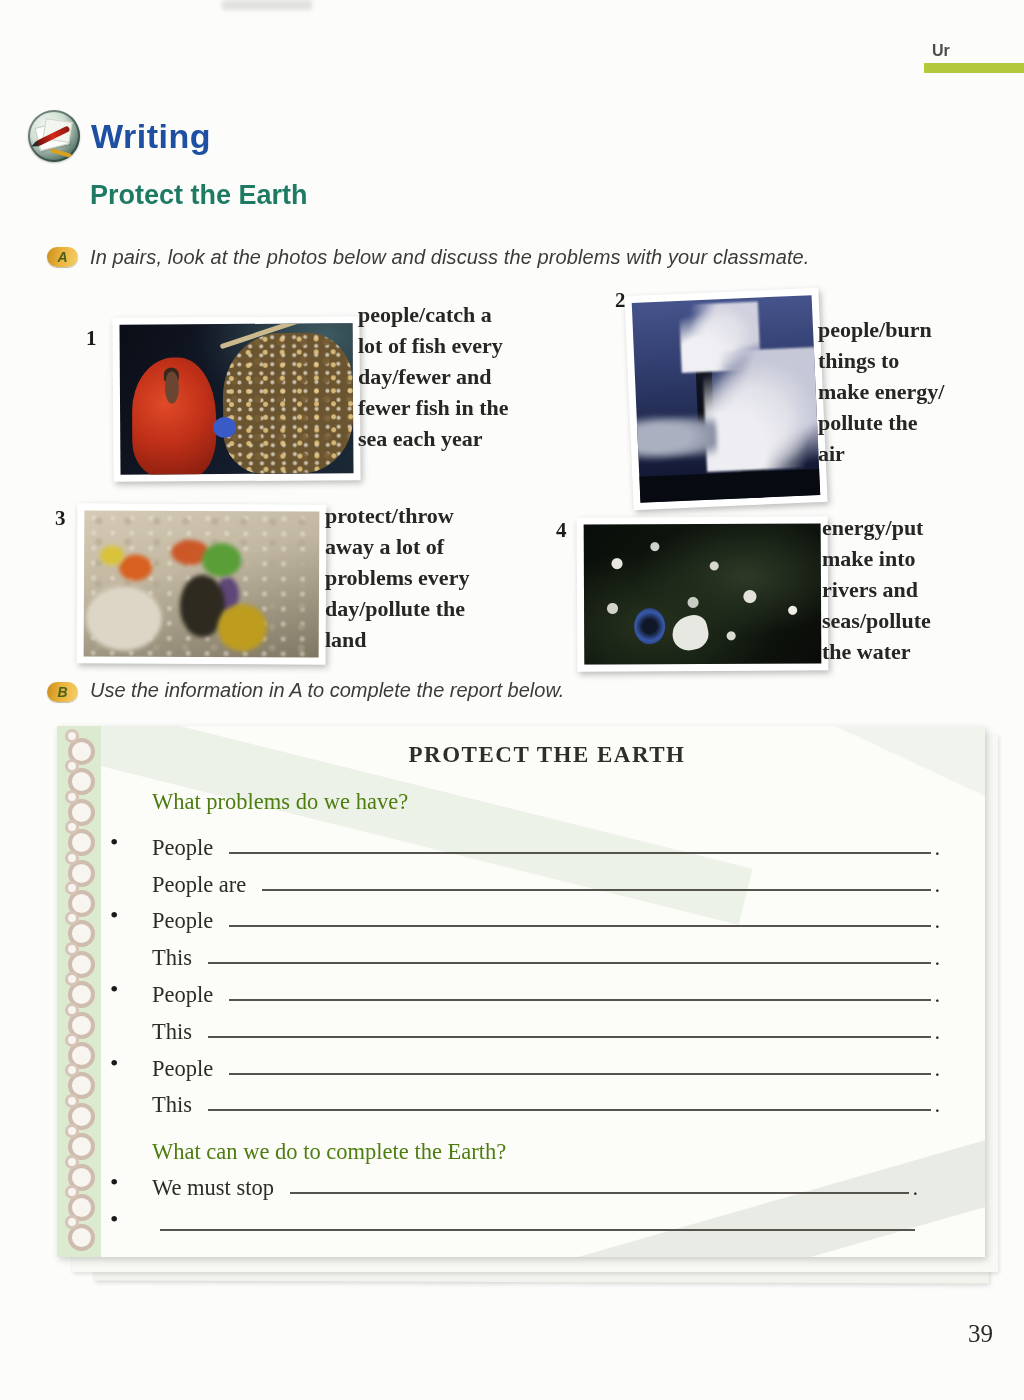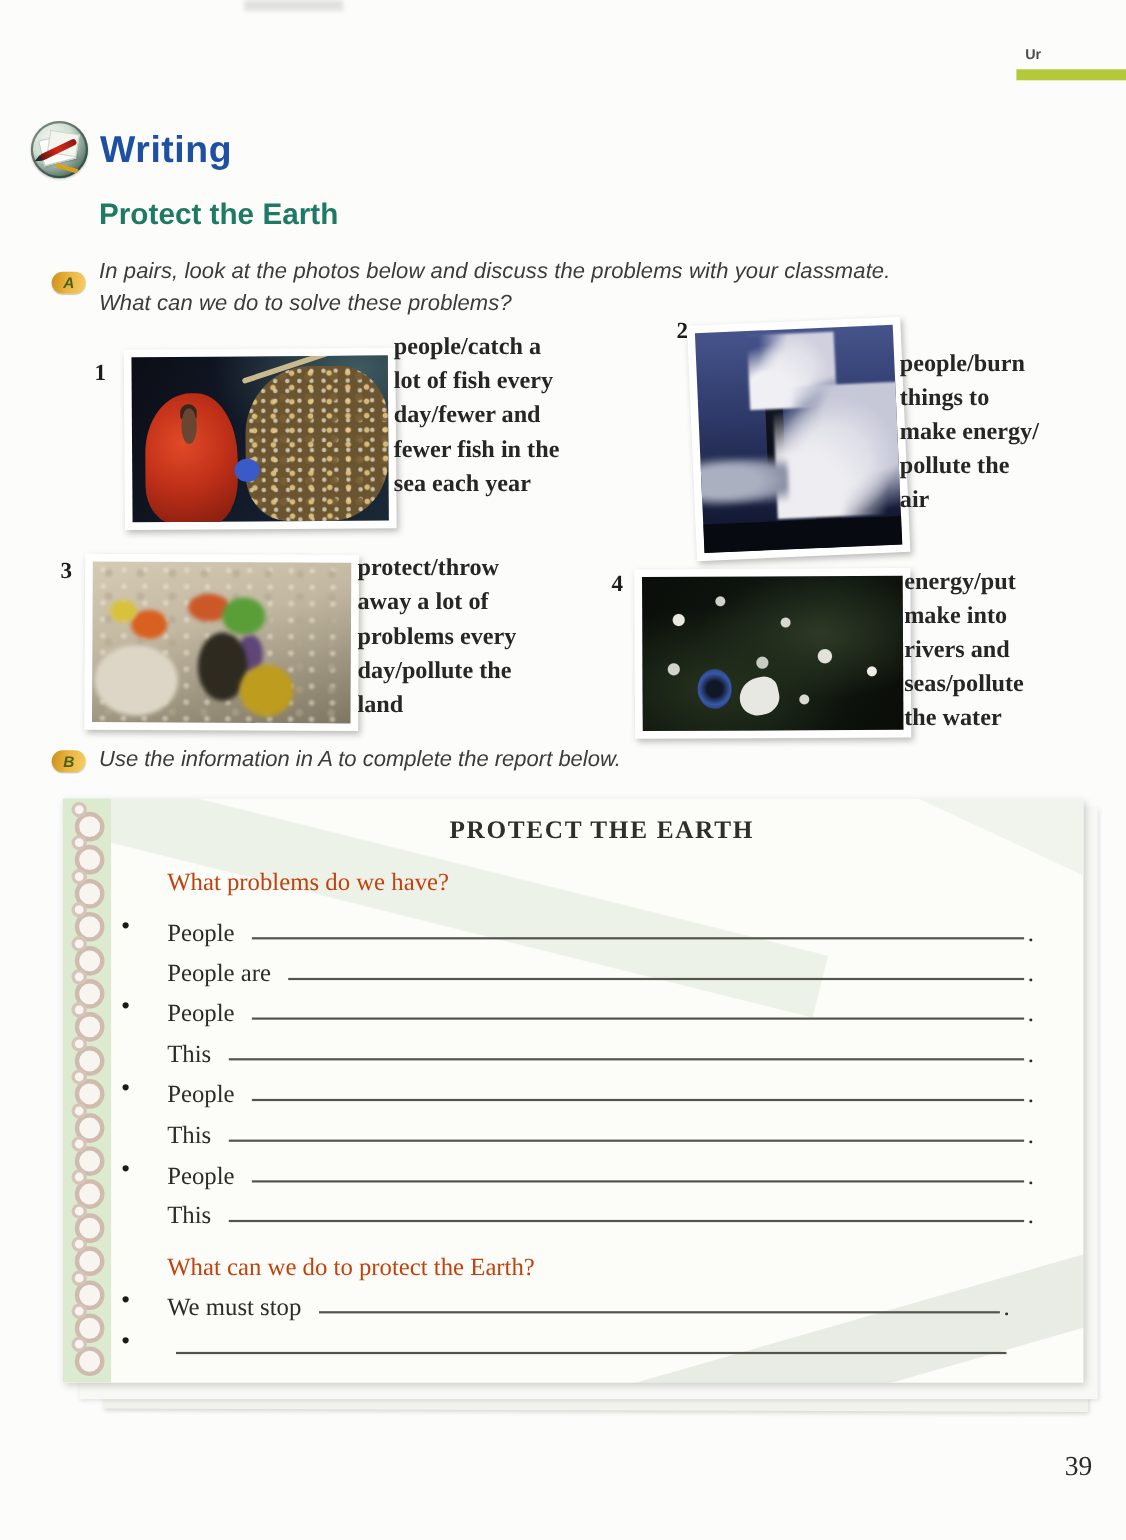--- a/index.html
+++ b/index.html
@@ -2,21 +2,21 @@
 <html><head>
 <meta charset="utf-8">
 <style>
   html,body{margin:0;padding:0;background:#e9e9e6;}
   .page{position:relative;width:1024px;height:1400px;background:#fcfcfa;overflow:hidden;
         font-family:"Liberation Sans",sans-serif;}
 
   
   .top-smudge{position:absolute;left:222px;top:0;width:90px;height:10px;
               background:rgba(185,188,182,.4);filter:blur(2px);}
-  .unit-label{position:absolute;left:932px;top:42px;font-size:13px;font-weight:700;color:#4c4c48;}
+  .unit-label{position:absolute;left:932px;top:42px;font-size:16px;font-weight:700;color:#4c4c48;}
   .unit-bar{position:absolute;left:924px;top:63px;width:100px;height:10px;background:#b4c93a;}
   .page-number{position:absolute;left:968px;top:1320px;font-family:"Liberation Serif",serif;
                font-size:25px;color:#2a2a26;}
 
   
   .writing-header{position:absolute;left:28px;top:110px;display:flex;align-items:center;}
   .writing-icon{width:52px;height:52px;border-radius:50%;position:relative;overflow:hidden;
     background:radial-gradient(circle at 35% 30%, #f2f7f0 0%, #cfdfd2 38%, #5c7a6e 72%, #2c443c 100%);
     box-shadow:inset 0 0 0 2px rgba(28,48,42,.55), 0 1px 2px rgba(0,0,0,.25);}
   .wi-paper1{position:absolute;left:9px;top:14px;width:28px;height:22px;background:#fdfdfb;
@@ -32,21 +32,21 @@
   .writing-title{margin-left:11px;font-size:34px;font-weight:800;color:#1d4fa3;letter-spacing:.5px;}
   .lesson-title{position:absolute;left:90px;top:180px;font-size:27px;font-weight:800;color:#1f7a64;}
 
   
   .task-badge{position:absolute;width:31px;height:20px;border-radius:10px;
     background:linear-gradient(100deg,#c98f1d 0%,#eab33c 45%,#f5cf6a 100%);
     color:#49611a;font-weight:800;font-style:italic;font-size:14px;
     display:flex;align-items:center;justify-content:center;box-shadow:0 1px 1px rgba(0,0,0,.25);}
   #badge-a{left:47px;top:247px;}
   #badge-b{left:47px;top:682px;}
-  .instructions{position:absolute;left:90px;top:233px;font-style:italic;font-weight:500;
+  .instructions{position:absolute;left:90px;top:243px;font-style:italic;font-weight:500;
                 font-size:20px;color:#3b3b37;line-height:28.5px;letter-spacing:.1px;}
   .task-b-text{position:absolute;left:90px;top:679px;font-style:italic;font-weight:500;
                font-size:20px;color:#3b3b37;}
 
   
   .photo-number{position:absolute;font-family:"Liberation Serif",serif;font-size:21px;
                 font-weight:700;color:#1c1c1a;}
   #num1{left:86px;top:326px;} #num2{left:615px;top:288px;} #num3{left:55px;top:506px;} #num4{left:556px;top:518px;}
   .photo-frame{position:absolute;background:#fff;padding:7px;box-shadow:2px 3px 6px rgba(40,40,40,.3);}
   #frame1{left:113px;top:317px;width:233px;height:150px;transform:rotate(-.4deg);}
@@ -145,21 +145,21 @@
            border-left:150px solid transparent;border-top:70px solid rgba(230,236,228,.55);}
   .spiral-strip{position:absolute;left:0;top:0;width:44px;height:100%;background:#dcead0;}
   .ring{position:absolute;left:11px;width:19px;height:19px;border:4px solid #cfbcae;
         border-radius:50%;background:#f8f4f0;}
   .ring::before{content:'';position:absolute;left:-7px;top:-13px;width:8px;height:8px;
         border:3px solid #d6c4b8;border-radius:50%;background:#f8f4f0;}
   .report-title{position:absolute;left:150px;right:80px;top:742px;text-align:center;
         font-family:"Liberation Serif",serif;font-size:23px;letter-spacing:1.5px;
         font-weight:600;color:#2e2e2a;}
   .report-q{position:absolute;left:152px;font-family:"Liberation Serif",serif;
-        font-size:22.5px;color:#c2410c;}
+        font-size:22.5px;color:#4d7c0f;}
   #q1{top:789px;} #q2{top:1139px;}
   .rows{position:absolute;left:110px;}
   #rows1{top:824px;width:830px;}
   #rows2{top:1163px;width:808px;}
   .form-row{display:flex;align-items:flex-end;height:36.8px;
         font-family:"Liberation Serif",serif;font-size:22.5px;color:#2b2b27;}
   #rows2 .form-row{height:37.5px;}
   .bullet{width:42px;font-size:24px;line-height:1;padding-bottom:7px;color:#1a1a18;flex:0 0 42px;}
   .prefix{margin-right:8px;white-space:nowrap;}
   .blank{flex:1;border-bottom:2px solid #54534c;margin:0 3px 7px 8px;height:1px;}
@@ -182,21 +182,20 @@
       <div class="wi-pencil"></div>
     </div>
     <div class="writing-title">Writing</div>
   </div>
 
   <div class="lesson-title">Protect the Earth</div>
 
   <div class="task-badge" id="badge-a">A</div>
   <div class="instructions">
     <span style="display:block;">In pairs, look at the photos below and discuss the problems with your classmate.</span>
-    <span style="display:block;">What can we do to solve these problems?</span>
   </div>
 
   <div class="photo-number" id="num1">1</div>
   <div class="photo-frame" id="frame1">
     <div class="photo-img scene1">
       <div class="s1-net"></div>
       <div class="s1-pole"></div>
       <div class="s1-fisher">
         <div class="s1-cap"></div>
         <div class="s1-head"></div>
@@ -341,21 +340,21 @@
         <span class="blank"></span>
         <span class="suffix">.</span>
       </div>
       <div class="form-row">
         <span class="bullet"></span>
         <span class="prefix">This</span>
         <span class="blank"></span>
         <span class="suffix">.</span>
       </div>
     </div>
-  <div class="report-q" id="q2">What can we do to protect the Earth?</div>
+  <div class="report-q" id="q2">What can we do to complete the Earth?</div>
   <div class="rows" id="rows2">
       <div class="form-row">
         <span class="bullet">•</span>
         <span class="prefix">We must stop</span>
         <span class="blank"></span>
         <span class="suffix">.</span>
       </div>
       <div class="form-row">
         <span class="bullet">•</span>
         <span class="blank"></span>

